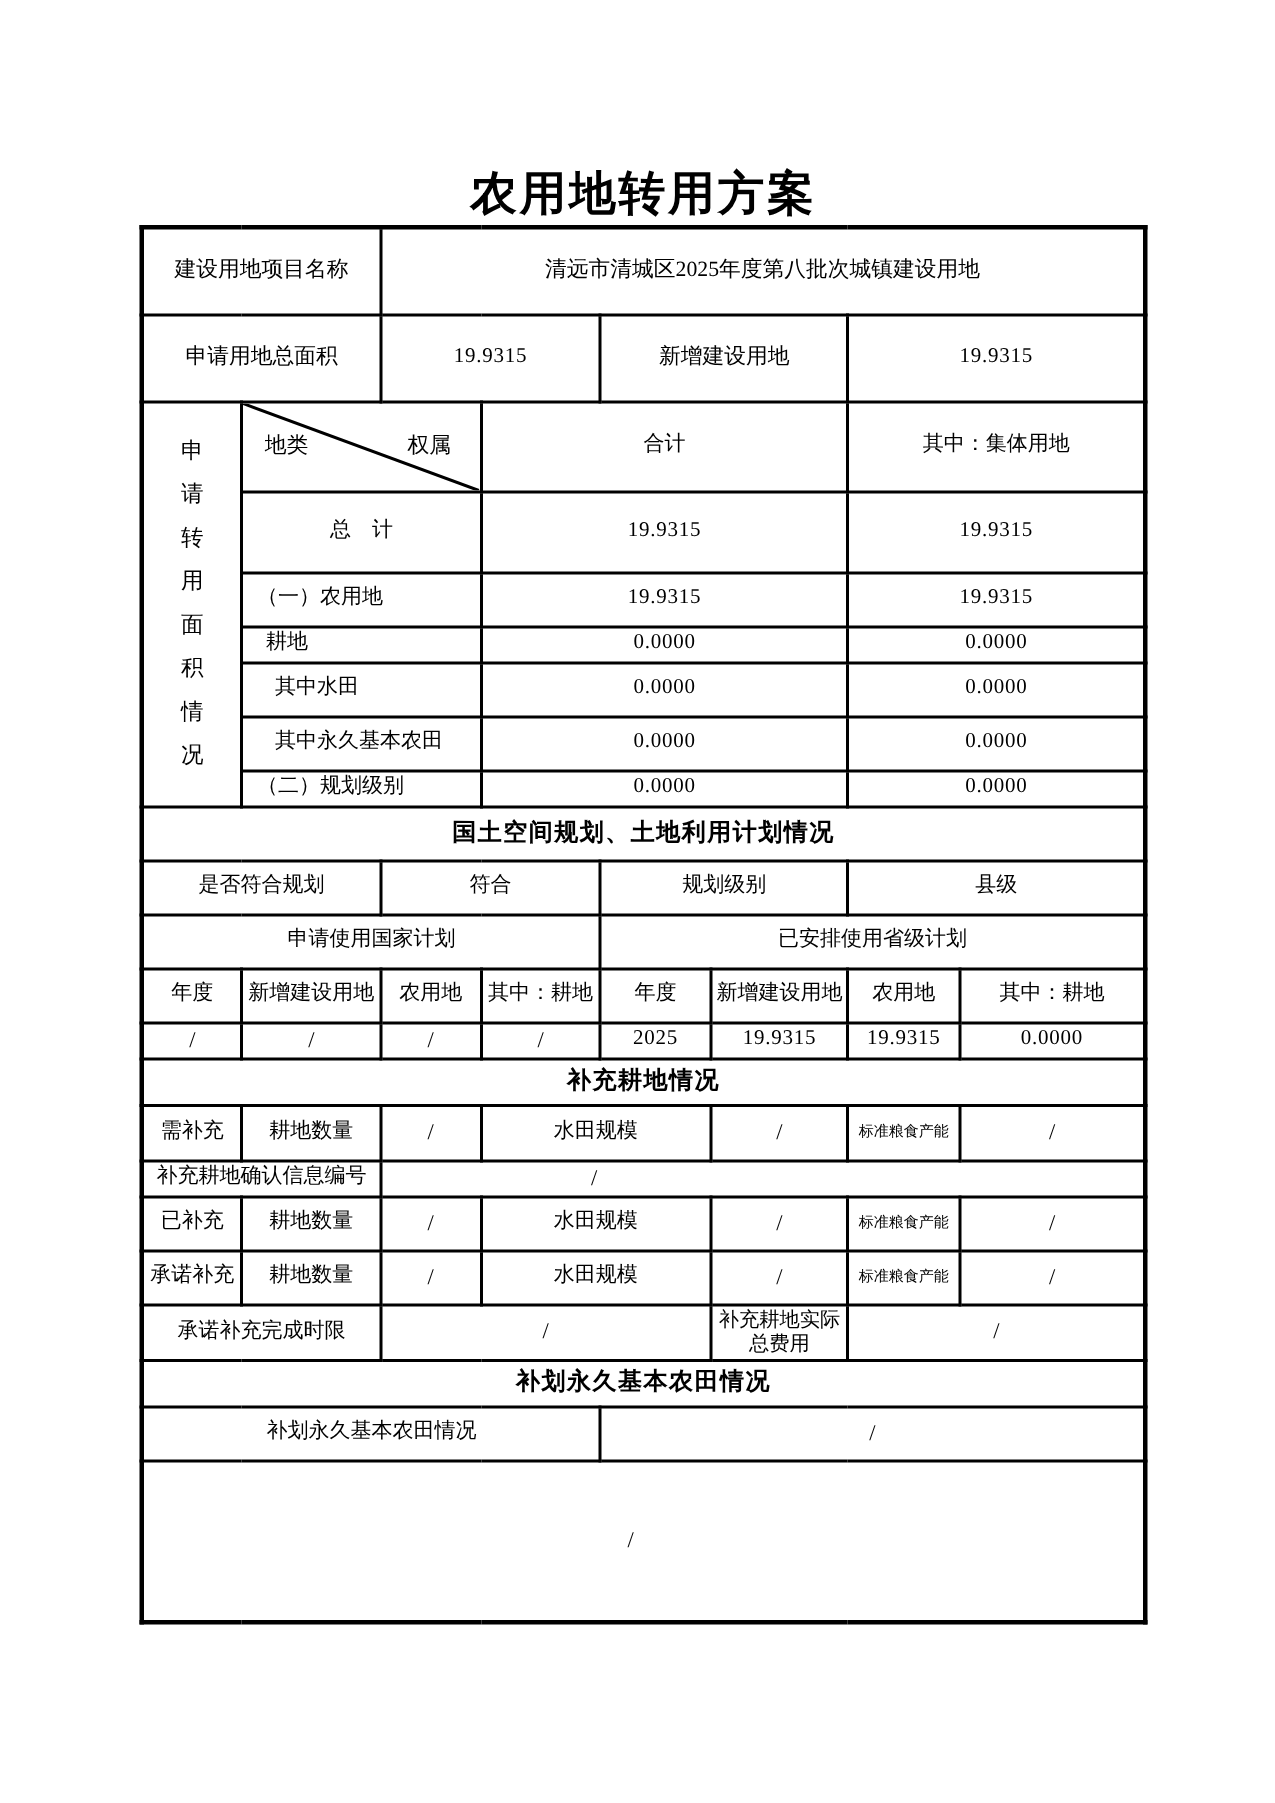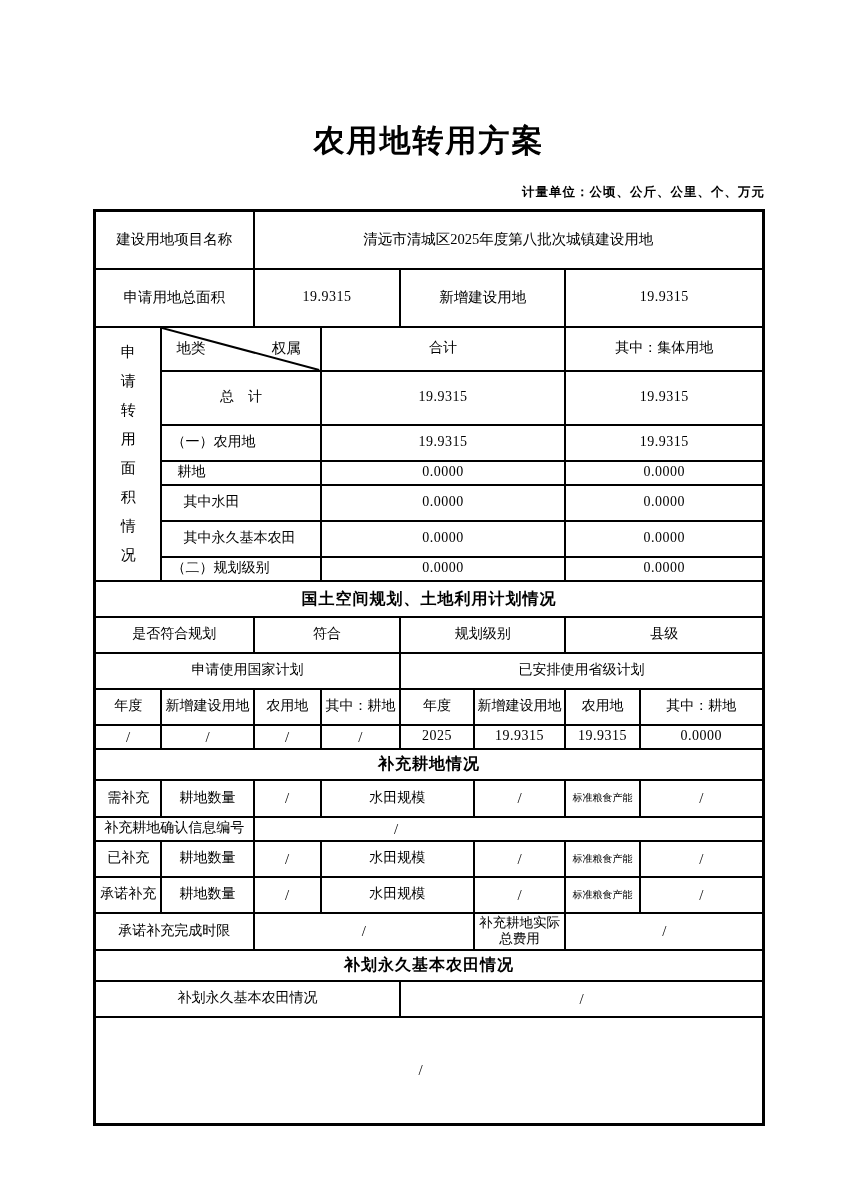--- a/index.html
+++ b/index.html
@@ -3,21 +3,21 @@
 <meta charset="utf-8">
 <style>
   * { box-sizing: border-box; }
   html,body { margin:0; padding:0; }
   body {
     width:850px; height:1202px;
     background:#ffffff; color:#000;
     font-family:"Liberation Serif","DejaVu Serif",serif;
   }
   .page { width:850px; height:1202px; overflow:hidden; }
-  .content { width:672px; margin:16px 0 0 93px; }
+  .content { width:672px; margin:4px 0 0 93px; }
   .doc-title {
     margin:0; padding-top:104px;
     text-align:center;
     font-size:31px; font-weight:bold;
     letter-spacing:2px;
     font-family:"Liberation Serif","DejaVu Serif",serif;
   }
   .units-note {
     margin-top:22px; margin-bottom:8px;
     text-align:right;
@@ -59,32 +59,31 @@
     text-align:center;
   }
   
   td.diag { position:relative; padding:16px; }
   td.diag svg { position:absolute; left:0; top:0; width:100%; height:100%; display:block; }
   .diag-bl { position:absolute; left:9%;  top:50%; transform:translateY(-50%); font-size:14.5px; }
   .diag-tr { position:absolute; right:12%; top:50%; transform:translateY(-50%); font-size:14.5px; }
   .wrap-narrow { padding:0 4px; line-height:1.15; font-size:10px; }
   .cost-lbl { text-align:center; padding:0 2px; line-height:1.15; font-size:13.5px; }
   
-  tr.h42{height:58px} tr.h60{height:44px} tr.h38{height:54px}
+  tr.h42{height:58px} tr.h60{height:60px} tr.h38{height:54px}
   tr.h36{height:36px} tr.h35{height:24px} tr.h31{height:31px}
   tr.h37{height:37px} tr.h108{height:108px}
 </style>
 </head>
 <body>
 
 <div class="page">
   <div class="content">
 
     <h1 class="doc-title">农用地转用方案</h1>
-    <div class="units-note">计量单位：公顷、公斤、公里、个、万元</div>
 
     <table class="form">
       <colgroup>
         <col style="width:10.0%">
           <col style="width:13.8%">
           <col style="width:10.0%">
           <col style="width:11.9%">
         <col style="width:11.0%">
           <col style="width:13.7%">
           <col style="width:11.1%">

